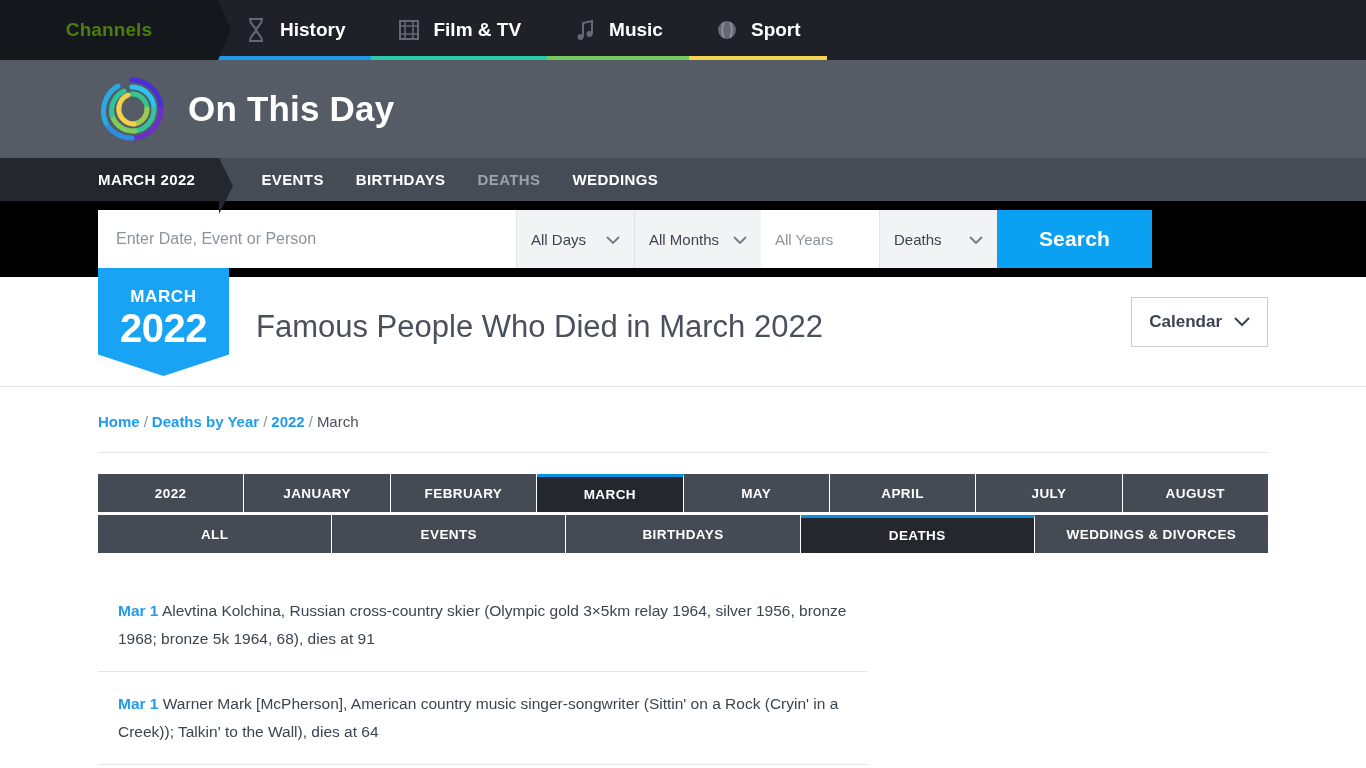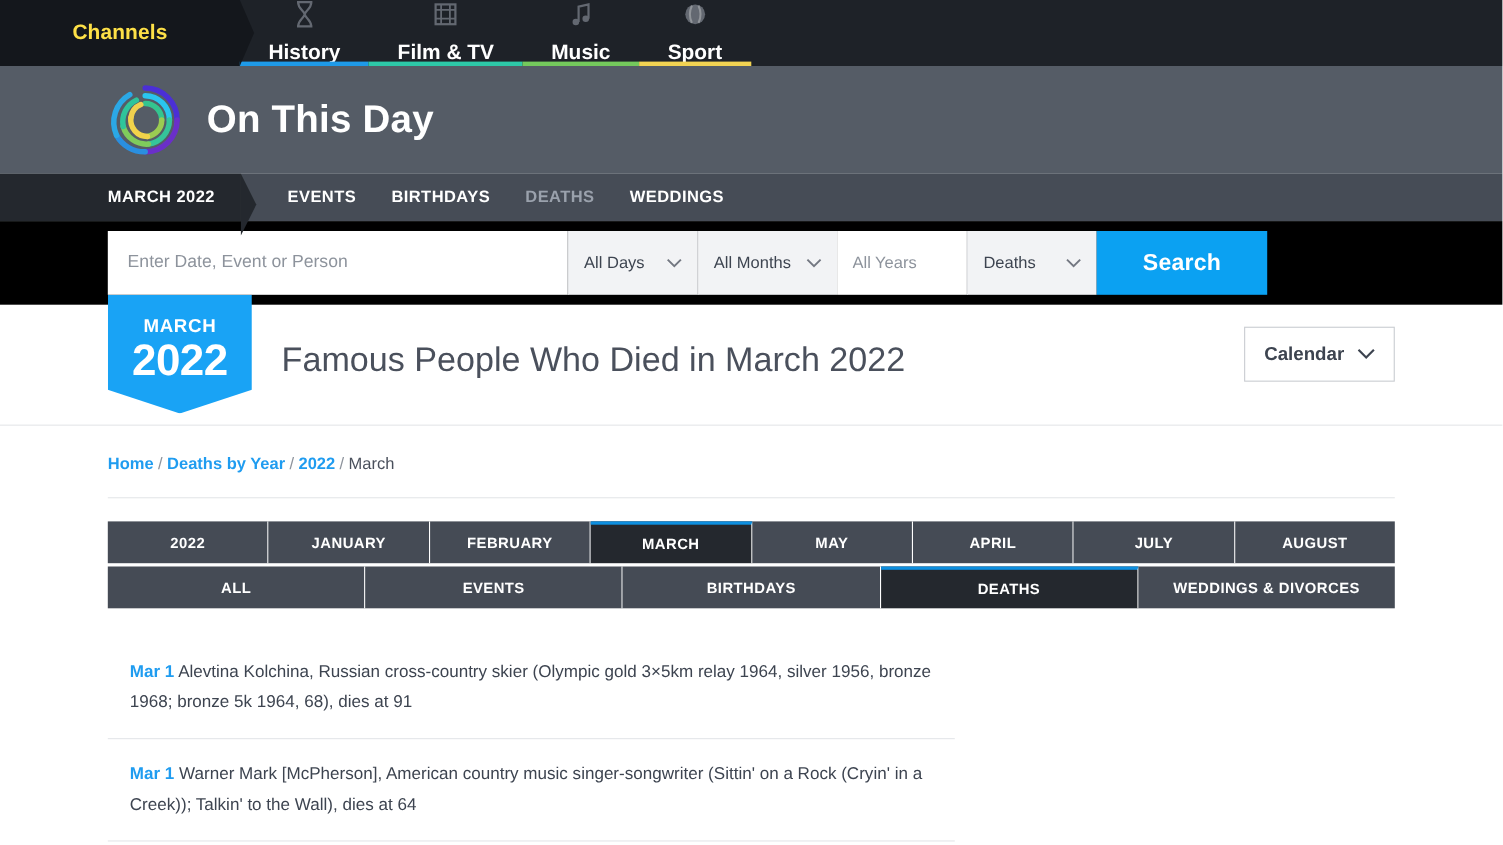--- a/index.html
+++ b/index.html
@@ -11,32 +11,32 @@
   }
 
   
   .channelbar {
     height: 60px; background: #1e2228;
     display: flex; align-items: stretch;
   }
   .channels-label {
     width: 218px; background: #14171c;
     display: flex; align-items: center; justify-content: center;
-    color: #fde047; font-size: 19px; font-weight: bold;
+    color: #4d7c0f; font-size: 19px; font-weight: bold;
     letter-spacing: .1px; position: relative;
   }
   .channels-label:after {
     content: ""; position: absolute; right: -13px; top: 0;
     border-top: 30px solid transparent; border-bottom: 30px solid transparent;
     border-left: 13px solid #14171c; z-index: 4;
   }
   .chan {
     display: flex; align-items: center; gap: 12px;
     padding: 0 26px; position: relative; cursor: pointer;
-    color: #ffffff; font-size: 19px; font-weight: bold; flex-direction: column;
+    color: #ffffff; font-size: 19px; font-weight: bold;
   }
   .chan .ul {
     position: absolute; left: 0; right: 0; bottom: 0; height: 4px;
   }
   .chan-icon { width: 24px; height: 26px; display: block; opacity: .62; }
 
   
   .masthead {
     height: 98px; background: #555c66;
     display: flex; align-items: center;

